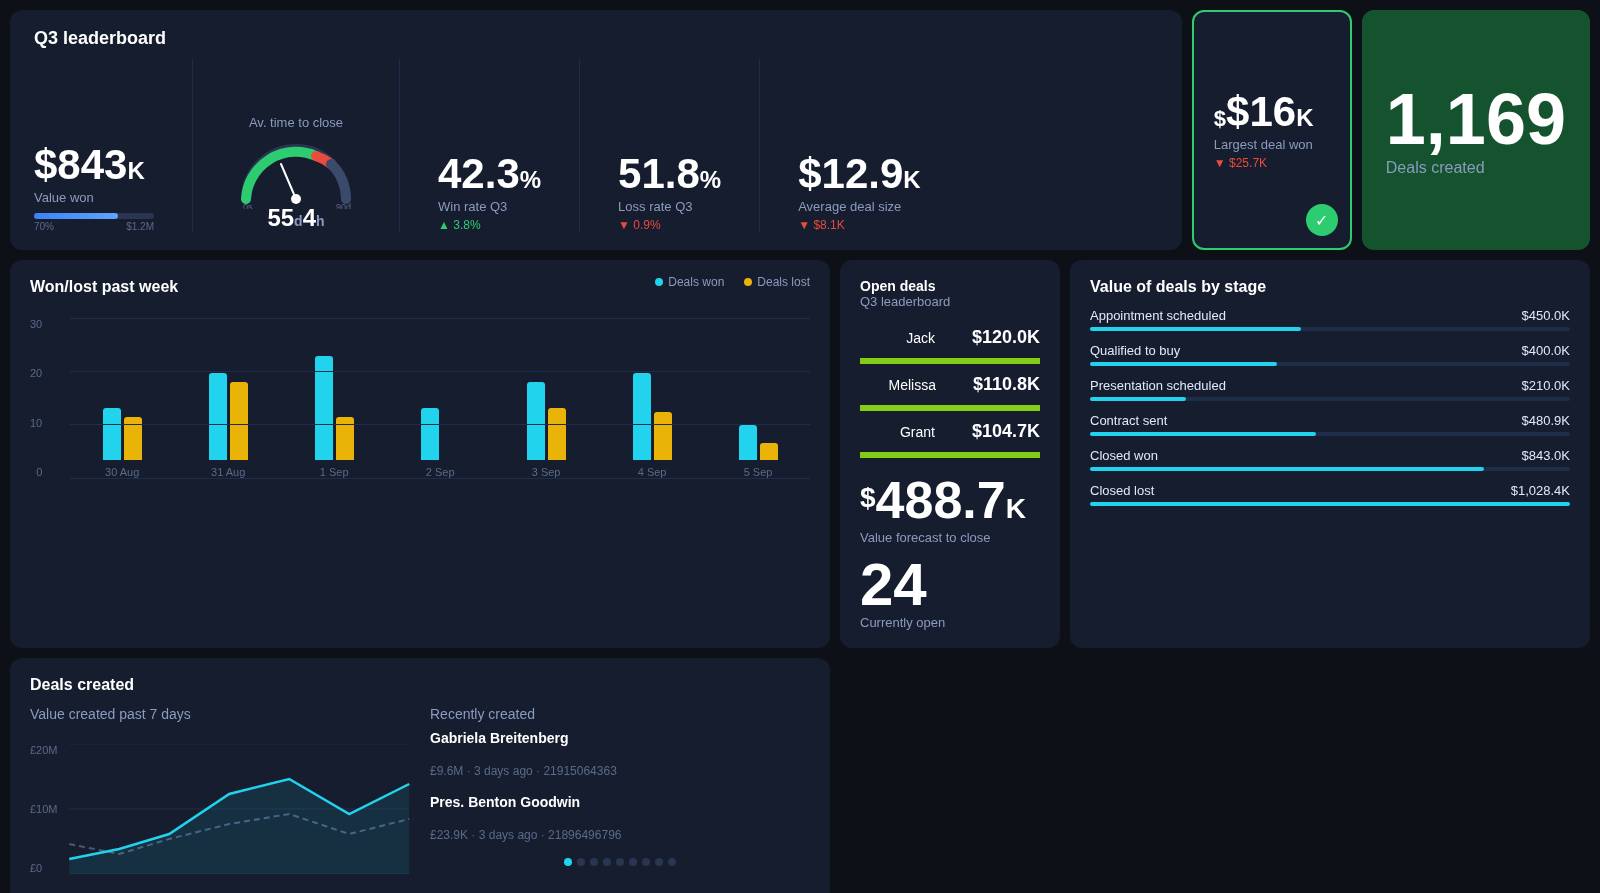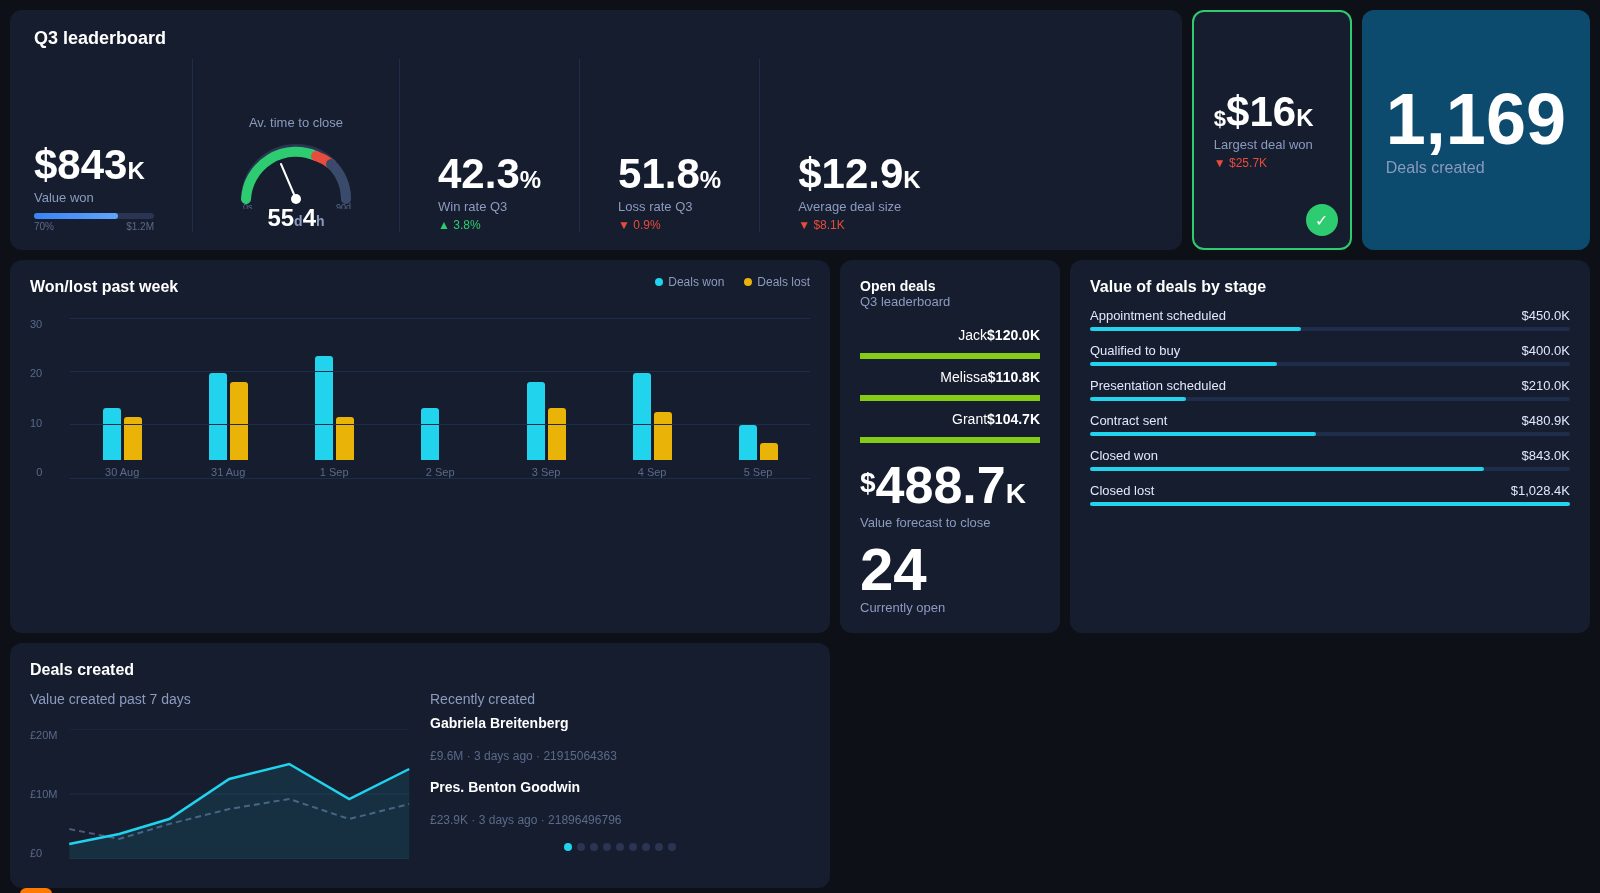--- a/index.html
+++ b/index.html
@@ -157,21 +157,21 @@
       background: #2ecc71;
       border-radius: 50%;
       display: flex;
       align-items: center;
       justify-content: center;
       font-size: 16px;
       color: #fff;
     }
 
     .deals-created-hero {
-      background: #0c4a6e;
+      background: #14532d;
       border-radius: 12px;
       padding: 16px 24px;
       display: flex;
       flex-direction: column;
       justify-content: center;
       min-width: 200px;
     }
 
     .hero-number {
       font-size: 72px;
@@ -316,23 +316,24 @@
       padding: 10px 0;
       border-bottom: 6px solid #84cc16;
     }
 
     .leaderboard-name {
       font-size: 14px;
       color: #fff;
     }
 
     .leaderboard-value {
-      font-size: 14px;
+      font-size: 18px;
       color: #fff;
       font-weight: 600;
+      margin-left: 37px;
     }
 
     .forecast-value {
       font-size: 52px;
       font-weight: 800;
       color: #fff;
       margin-top: 16px;
       line-height: 1;
     }
 

